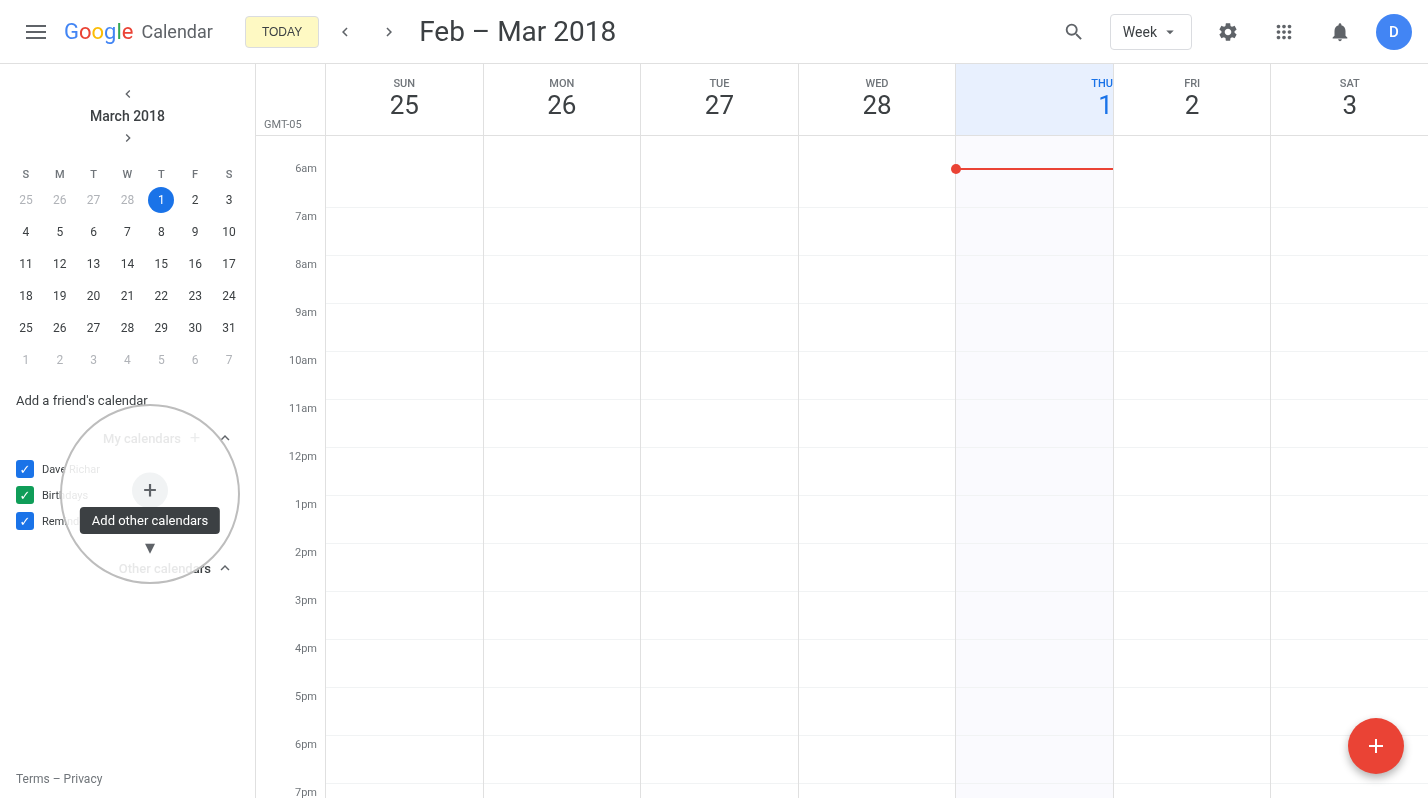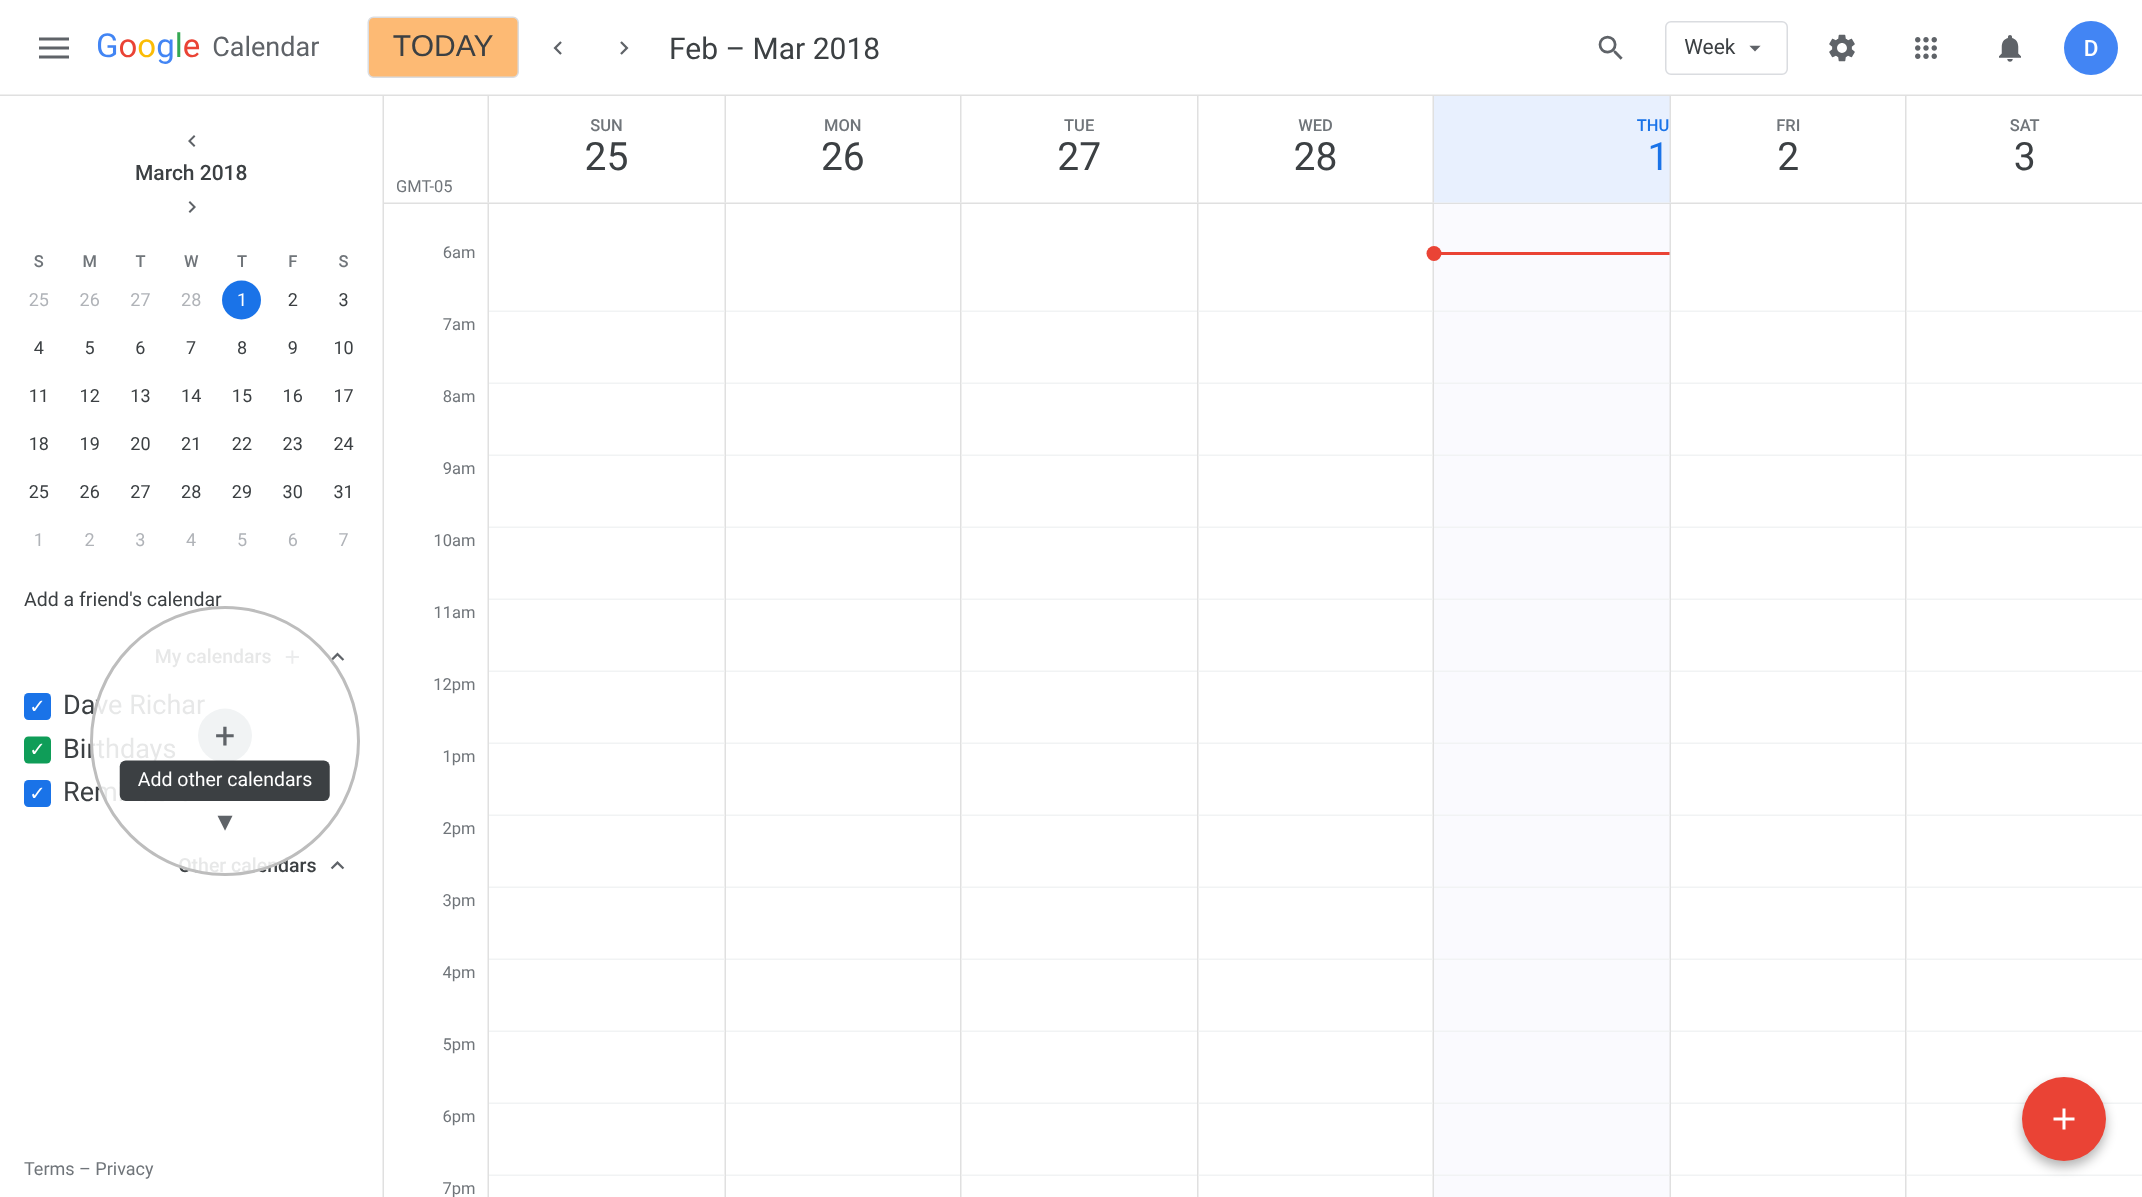--- a/index.html
+++ b/index.html
@@ -20,37 +20,37 @@
       display: flex; align-items: center; justify-content: center;
       border-radius: 50%;
     }
     .logo-area {
       display: flex; align-items: center; gap: 4px;
       margin-right: 8px;
     }
     .logo-calendar { font-size: 18px; color: #5f6368; font-weight: 400; margin-left: 4px; }
     .today-btn {
       border: 1px solid #dadce0;
-      background: #fdba74;
+      background: #fef9c3;
       border-radius: 4px;
       padding: 8px 16px;
-      font-size: 20px;
+      font-size: 12px;
       cursor: pointer;
       color: #3c4043;
       margin-left: 16px;
     }
     .nav-btn {
       width: 36px; height: 36px;
       border: none; background: none; cursor: pointer;
       border-radius: 50%;
       display: flex; align-items: center; justify-content: center;
       font-size: 18px; color: #5f6368;
     }
     .header-title {
-      font-size: 20px; color: #3c4043; font-weight: 400;
+      font-size: 28px; color: #3c4043; font-weight: 400;
       margin-left: 4px; flex: 1;
     }
     .header-right {
       display: flex; align-items: center; gap: 16px;
     }
     .icon-btn {
       width: 40px; height: 40px;
       border: none; background: none; cursor: pointer;
       border-radius: 50%;
       display: flex; align-items: center; justify-content: center;
@@ -165,21 +165,21 @@
       cursor: pointer;
     }
     .cal-checkbox {
       width: 18px; height: 18px;
       border-radius: 3px;
       display: flex; align-items: center; justify-content: center;
       color: #fff; font-size: 13px;
       flex-shrink: 0;
     }
     .cal-item-label {
-      font-size: 18px; color: #3c4043;
+      font-size: 11px; color: #3c4043;
     }
     .add-cal-btn {
       width: 40px; height: 40px;
       border: none;
       background: none;
       cursor: pointer;
       border-radius: 50%;
       display: flex; align-items: center; justify-content: center;
       color: #5f6368; font-size: 22px;
     }

